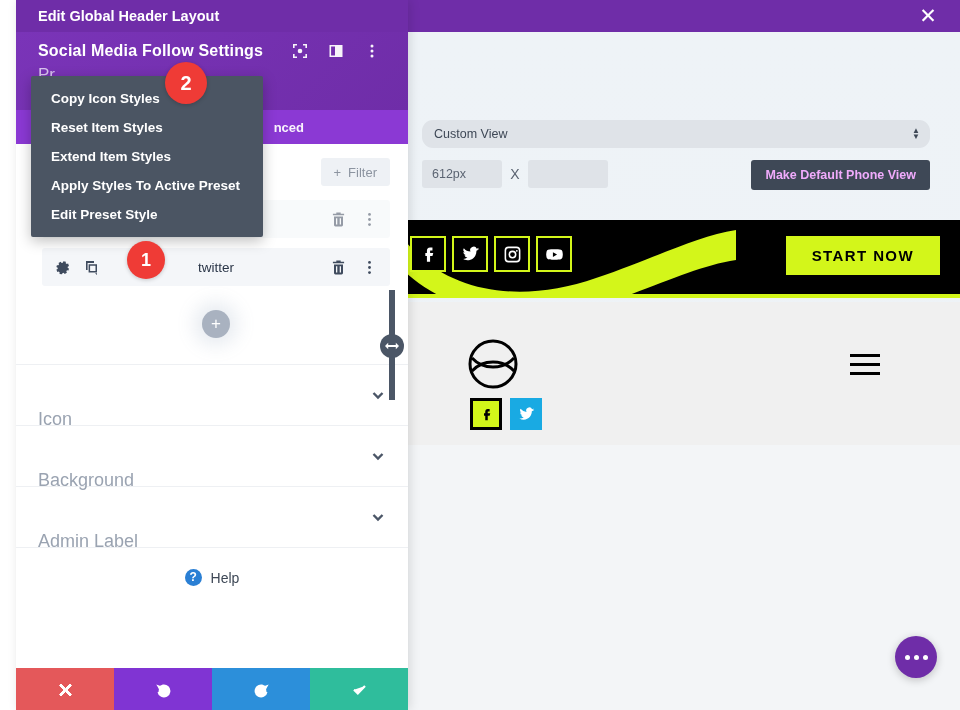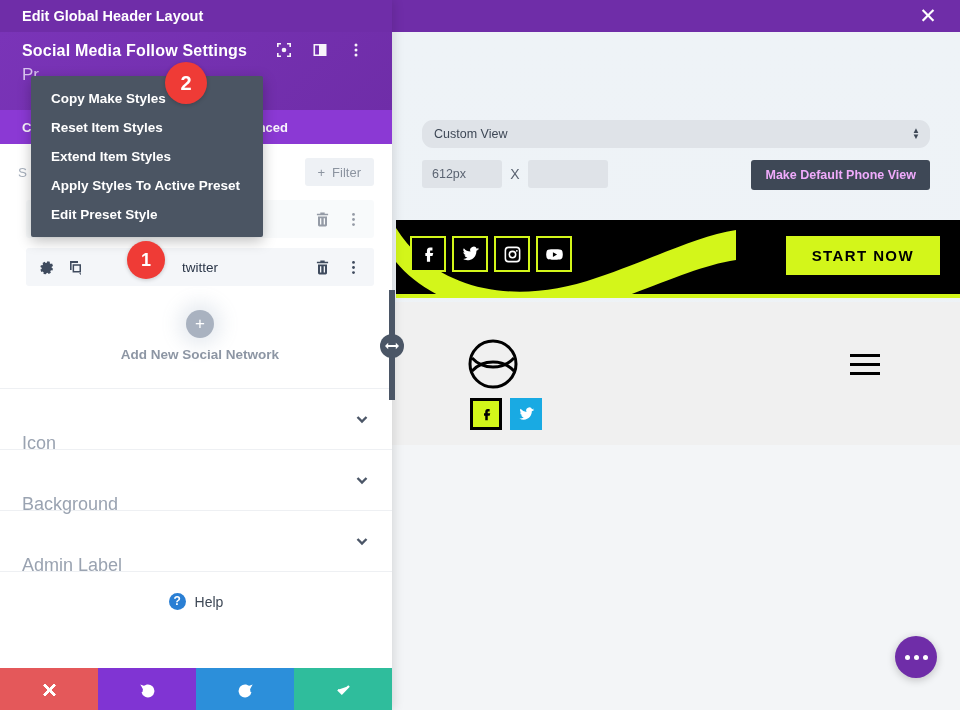--- a/index.html
+++ b/index.html
@@ -119,35 +119,35 @@
     position: absolute; right: 23px; bottom: 32px;
     width: 42px; height: 42px; border-radius: 50%;
     background: #6f2da8; display: flex; align-items: center;
     justify-content: center; gap: 4px; cursor: pointer;
     box-shadow: 0 2px 8px rgba(0,0,0,.22);
   }
   .fab i { width: 5px; height: 5px; border-radius: 50%; background: #fff; display: block; }
 
   
   .panel {
-    position: absolute; left: 0; top: 0; width: 392px; height: 710px;
+    position: absolute; left: 16px; top: 0; width: 392px; height: 710px;
     background: #fff; box-shadow: 2px 0 10px rgba(0,0,0,.12);
   }
   .panel-titlebar {
     height: 32px; background: #6f2da8; display: flex; align-items: center;
     padding-left: 22px;
   }
   .panel-titlebar span { color: #fff; font-size: 14.5px; font-weight: bold; }
 
   .panel-header {
     height: 78px;
     background: linear-gradient(135deg,#7a34b8 0%, #6f2da8 100%);
     position: relative; padding: 10px 16px 0 22px;
   }
-  .panel-header .ph-row { display: flex; align-items: flex-start; }
+  .panel-header .ph-row { display: flex; align-items: center; }
   .module-title {
     color: #fff; font-size: 16px; font-weight: bold; flex: 1; letter-spacing: .2px;
   }
   .hdr-icons { display: flex; align-items: center; gap: 20px; padding-right: 12px;}
   .hdr-ico { width: 16px; height: 16px; cursor: pointer; opacity: .95; }
   .hdr-ico svg { width: 16px; height: 16px; fill: #fff; }
   .preset-line { margin-top: 5px; font-size: 17px; color: #d9c4ee; }
 
   .tabs {
     height: 34px; background: #8b39d4; display: flex; align-items: center;
@@ -483,21 +483,20 @@
                 <circle cx="8.5" cy="3.4" r="1.4"></circle>
                 <circle cx="8.5" cy="8.5" r="1.4"></circle>
                 <circle cx="8.5" cy="13.6" r="1.4"></circle>
               </svg>
           </span>
         </div>
       </div>
 
       <div class="add-new">
         <div class="add-circle">+</div>
-        <div class="add-label">Add New Social Network</div>
       </div>
     </div>
 
     <div class="toggle-sections">
       <div class="toggle-sec">
         <span class="t">Icon</span>
         <span class="chev">
           <svg viewBox="0 0 16 16">
               <polyline points="3.5,6 8,10.5 12.5,6"></polyline>
             </svg>
@@ -555,21 +554,21 @@
   <div class="resize-handle">
     <div class="resize-bar"></div>
     <div class="resize-knob">
       <svg viewBox="0 0 14 10">
           <path d="M0 5l3.2-3.2v2.1h7.6V1.8L14 5l-3.2 3.2V6.1H3.2v2.1z"></path>
         </svg>
     </div>
   </div>
 
   <div class="ctx-menu">
-    <div class="ctx-item">Copy Make Styles</div>
+    <div class="ctx-item">Copy Icon Styles</div>
     <div class="ctx-item">Reset Item Styles</div>
     <div class="ctx-item">Extend Item Styles</div>
     <div class="ctx-item">Apply Styles To Active Preset</div>
     <div class="ctx-item">Edit Preset Style</div>
   </div>
 
   <div class="badge b1">1</div>
   <div class="badge b2">2</div>
 
 </div>

